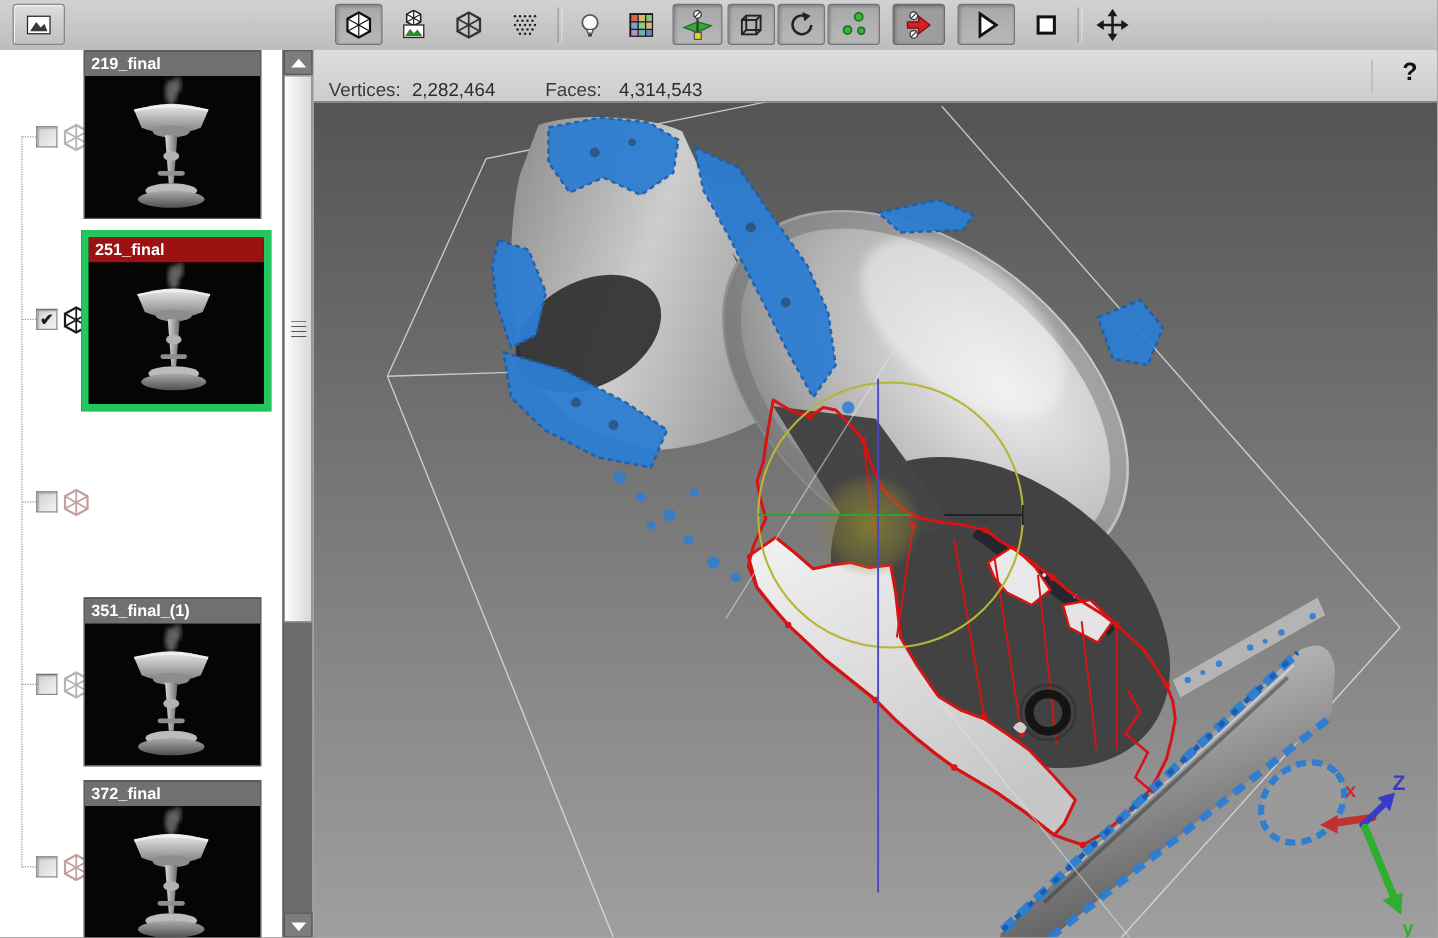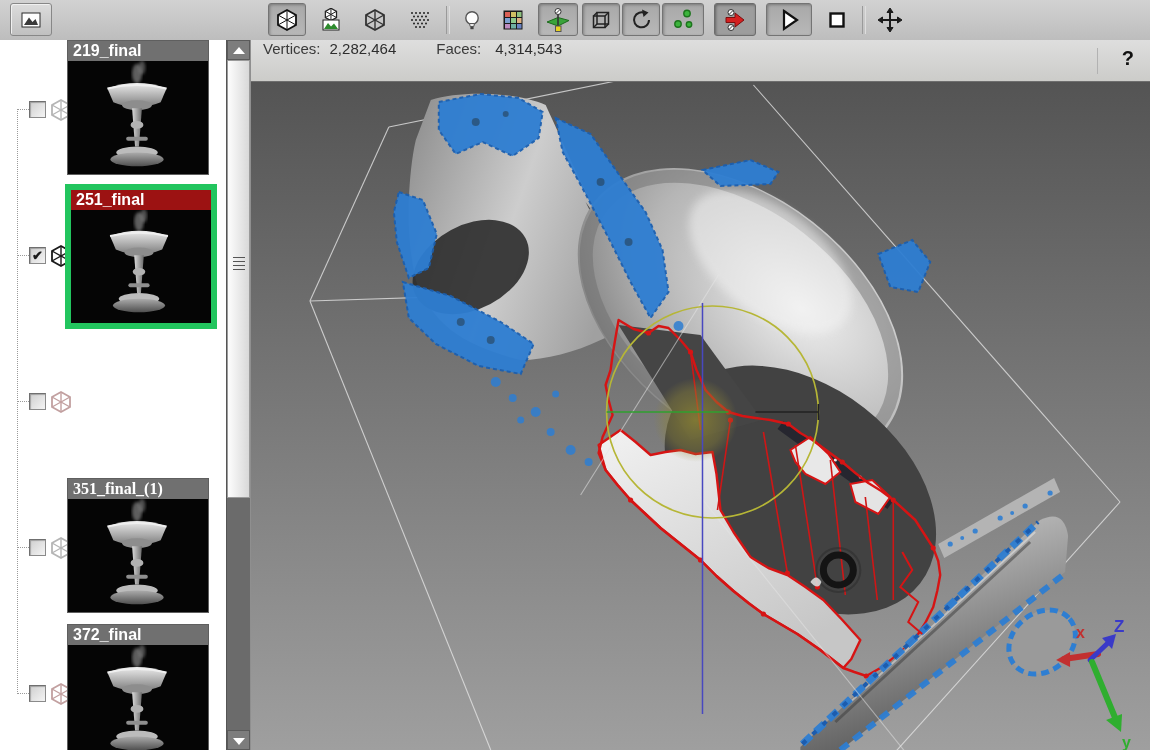--- a/index.html
+++ b/index.html
@@ -20,34 +20,34 @@
   .tbsep{position:absolute;top:6px;width:2px;height:28px;
          border-left:1px solid #9a9a9a;border-right:1px solid #dedede;}
   
   .sidebar{position:absolute;left:0;top:40px;width:251px;height:710px;background:#ffffff;
            border-right:1px solid #8f8f8f;box-sizing:border-box;}
   .rail{position:absolute;left:17px;top:69px;width:0;height:585px;border-left:1px dotted #9a9a9a;}
   .stub{position:absolute;left:18px;width:11px;height:0;border-top:1px dotted #9a9a9a;}
   .scan-item{position:absolute;left:67px;width:140px;border:1px solid #5f5f5f;background:#000;}
   .scan-item.selected{border:6px solid #22c55e;margin-left:-2px;margin-top:-2px;}
   .thumb-header{height:20px;line-height:20px;background:#707070;color:#fff;
-                font-size:16px;font-weight:bold;padding-left:5px;white-space:nowrap;overflow:hidden;}
+                font-size:13px;font-weight:bold;padding-left:5px;white-space:nowrap;overflow:hidden;}
   .selected .thumb-header{background:#9c1212;}
   .thumb-img{height:113px;background:#050505;overflow:hidden;}
   .thumb-img svg{display:block;}
   .cb{position:absolute;left:29px;width:17px;height:17px;box-sizing:border-box;
       background:linear-gradient(135deg,#cfcfcf,#f4f4f4);
       border:1px solid #8a8a8a;border-top-color:#6f6f6f;border-left-color:#6f6f6f;
       box-shadow:inset 1px 1px 1px rgba(0,0,0,.25);font-size:13px;line-height:15px;
       text-align:center;color:#1a1a1a;font-weight:bold;}
   .hexico{position:absolute;left:49px;width:24px;height:24px;}
   
   .statusbar{position:absolute;left:251px;top:40px;width:899px;height:42px;box-sizing:border-box;
              background:linear-gradient(#dedede,#ccccc9);border-bottom:1px solid #6e6e6e;
-             font-size:15px;color:#3a3a3a;display:flex;align-items:flex-start;padding-left:12px;}
+             font-size:15px;color:#3a3a3a;display:flex;align-items:flex-end;padding-left:12px;}
   .statusbar .lab{margin-right:9px;}
   .statusbar .val{margin-right:40px;color:#2e2e2e;}
   .helpsep{position:absolute;right:52px;top:8px;width:1px;height:26px;background:#b2b2b2;}
   .help{position:absolute;right:16px;top:7px;font-size:20px;font-weight:bold;color:#111;cursor:default;}
   
   .viewport{position:absolute;left:251px;top:82px;width:899px;height:668px;}
   .viewport svg{display:block;}
   .hidden-defs{position:absolute;width:0;height:0;overflow:hidden;}
 </style>
 </head>
@@ -314,21 +314,21 @@
       <svg width="24" height="24">
           <use href="#hexwheel" stroke="#c2a0a0" fill="none"></use>
         </svg></div>
 
     <div class="stub" style="top:507px;"></div>
     <div class="cb" style="top:499px;"><span></span></div>
     <div class="hexico" style="top:496px;">
       <svg width="24" height="24">
           <use href="#hexwheel" stroke="#b5b5b5" fill="none"></use>
         </svg></div>
-    <div class="scan-item" style="top:438px;font-family:Liberation Serif, serif;">
+    <div class="scan-item" style="top:438px;">
       <div class="thumb-header">351_final_(1)</div>
       <div class="thumb-img">
         <svg width="138" height="113" viewBox="0 0 140 113">
             <use href="#candleSym"></use>
           </svg>
         </div>
     </div>
 
     <div class="stub" style="top:653px;"></div>
     <div class="cb" style="top:645px;"><span></span></div>

